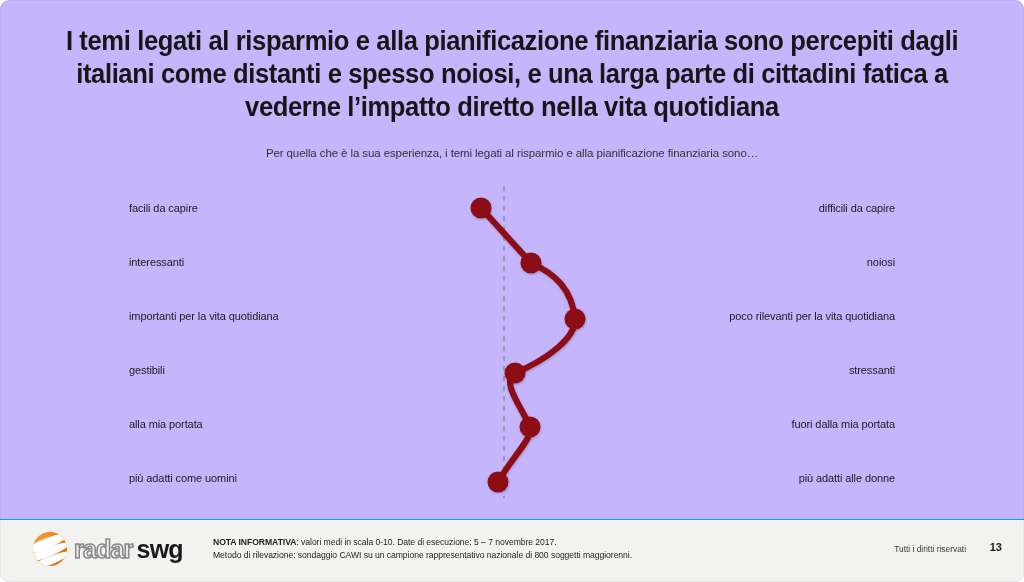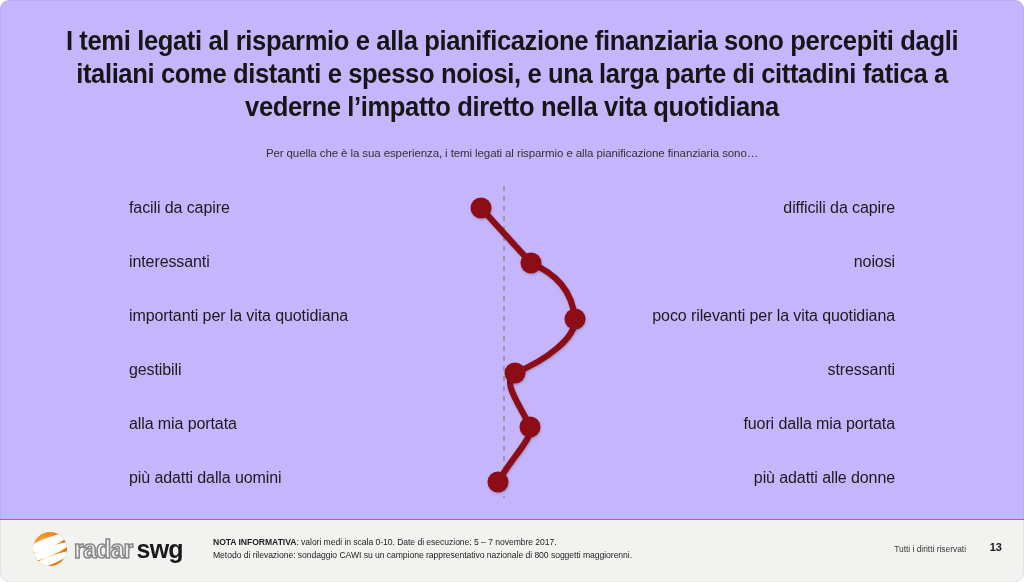--- a/index.html
+++ b/index.html
@@ -72,21 +72,21 @@
     height: 330px;
   }
   .row {
     position: absolute;
     left: 0;
     width: 1024px;
     height: 20px;
   }
   .lab {
     position: absolute;
-    font-size: 16px;
+    font-size: 11px;
     color: #1c1c1c;
     white-space: nowrap;
     letter-spacing: -0.1px;
     line-height: 20px;
   }
   .lab-left {
     left: 0;
     width: 410px;
     padding-left: 129px;
     text-align: left;
@@ -218,21 +218,21 @@
     </div>
     <div class="row" style="top:182px;">
       <div class="lab lab-left">gestibili</div>
       <div class="lab lab-right">stressanti</div>
     </div>
     <div class="row" style="top:236px;">
       <div class="lab lab-right">fuori dalla mia portata</div>
       <div class="lab lab-left">alla mia portata</div>
     </div>
     <div class="row" style="top:290px;">
-      <div class="lab lab-left">più adatti dalla uomini</div>
+      <div class="lab lab-left">più adatti come uomini</div>
       <div class="lab lab-right">più adatti alle donne</div>
     </div>
 
     <svg id="plot" viewBox="0 0 1024 330" preserveAspectRatio="none">
       <defs>
         <filter id="dotshadow" x="-60%" y="-60%" width="220%" height="220%">
           <feDropShadow dx="0.6" dy="1.1" stdDeviation="1.1" flood-color="#000000" flood-opacity="0.22"></feDropShadow>
         </filter>
       </defs>
 

